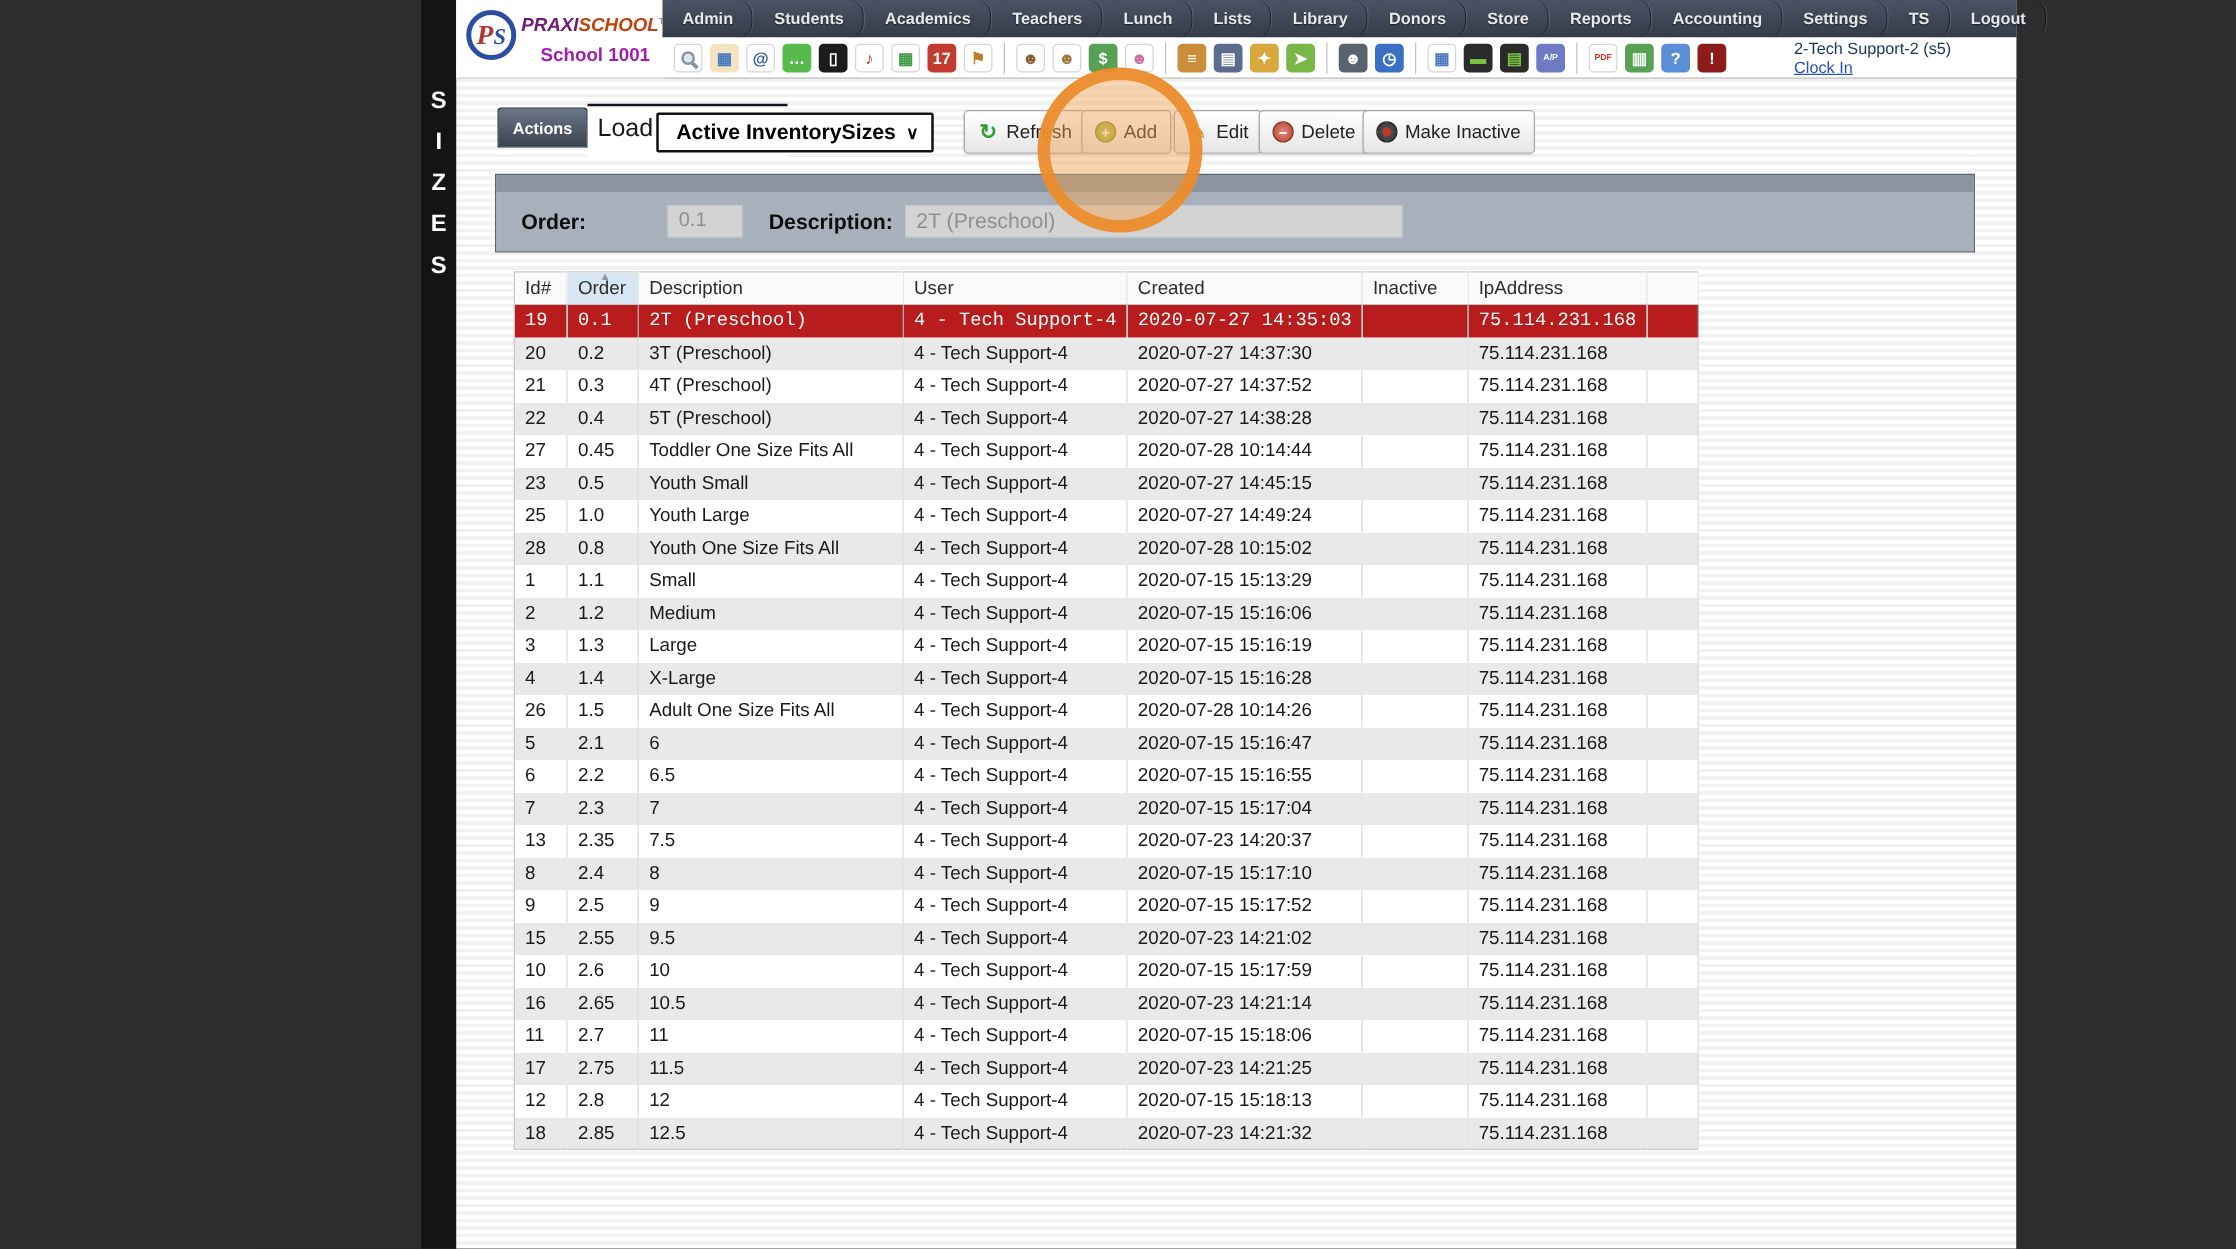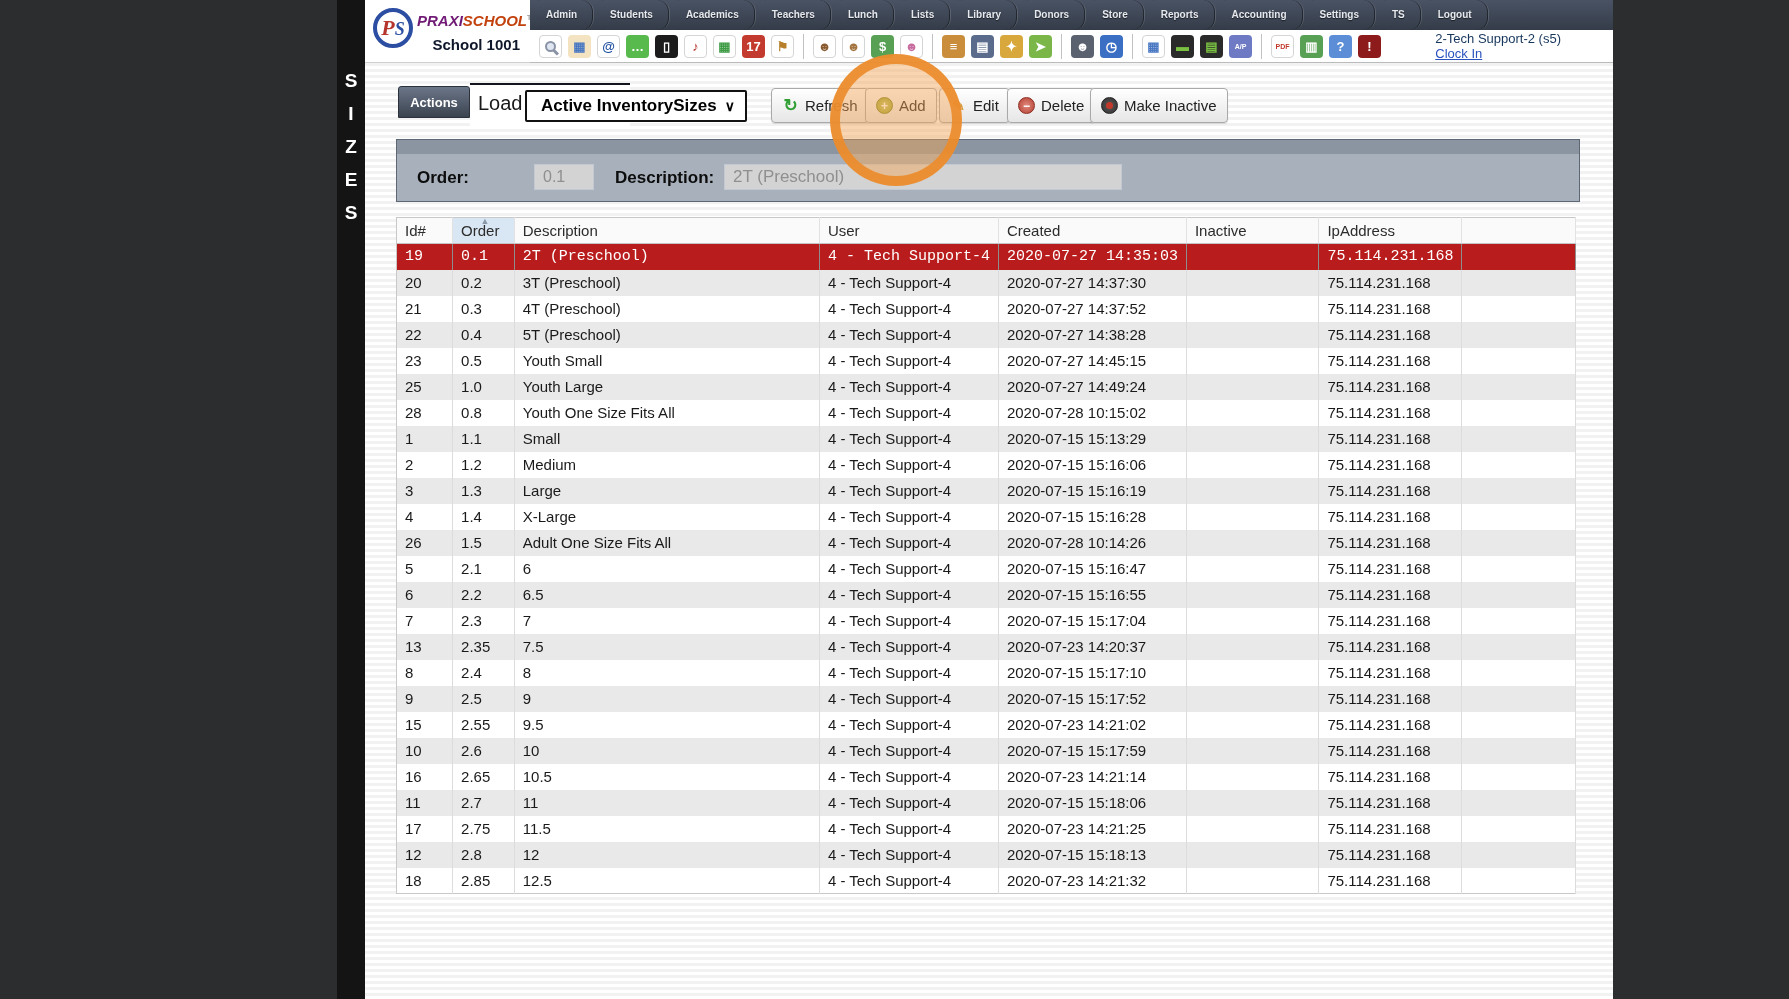--- a/index.html
+++ b/index.html
@@ -19,25 +19,25 @@
   #logo-box { position:absolute; left:0; top:0; width:165px; height:63px; background:#fff;
     border-bottom:1px solid #cfcfcf; }
   #logo-circle { position:absolute; left:8px; top:8px; width:40px; height:40px; border-radius:50%;
     border:4px solid #2b4ea2; background:#fff; color:#b5342c; font-weight:bold; font-style:italic;
     font-family:"Liberation Serif", serif; font-size:22px; text-align:center; line-height:32px; }
   #logo-circle i { color:#2b4ea2; font-size:18px; }
   #logo-words { position:absolute; left:52px; top:12px; font-weight:bold; font-style:italic;
     font-size:15px; white-space:nowrap; }
   .logo-praxi { color:#701a75; } .logo-school { color:#c2410c; }
   .logo-tm { font-size:7px; color:#999; vertical-align:super; font-style:normal; }
-  #school-name { position:absolute; right:10px; top:36px; color:#0f172a; font-weight:bold; font-size:15px;margin-left:40px; }
+  #school-name { position:absolute; right:10px; top:36px; color:#a21caf; font-weight:bold; font-size:15px;margin-left:40px; }
 
   #topnav { position:absolute; left:165px; top:0; width:1083px; height:30px;
     background:linear-gradient(#4a5364,#343c49); display:flex; }
-  .nav-item { padding:0 16px; line-height:30px; color:#e6e9ee; font-weight:bold; font-size:10px;
+  .nav-item { padding:0 16px; line-height:30px; color:#e6e9ee; font-weight:bold; font-size:13px;
     border-right:1px solid rgba(255,255,255,.14); box-shadow:inset -1px 0 0 rgba(0,0,0,.45);
     text-shadow:0 1px 1px rgba(0,0,0,.6); cursor:pointer; white-space:nowrap;border-radius:12px; }
 
   #iconbar { position:absolute; left:165px; top:30px; width:1083px; height:33px; background:#fff;
     border-bottom:1px solid #bbb; display:flex; align-items:center; padding-left:6px; }
   .tb-icon { width:23px; height:23px; border-radius:4px; margin:0 3px; display:flex;
     align-items:center; justify-content:center; font-size:13px; font-weight:bold; cursor:pointer;
     flex:0 0 auto; }
   .tb-group { border-left:1px solid #c2c2c2; margin-left:6px; padding-left:6px; height:25px;
     display:flex; align-items:center; }
@@ -85,21 +85,21 @@
     background:linear-gradient(to bottom,#8b95a2 0,#8b95a2 14px,#a7b0bb 14px,#a7b0bb 100%);
     border:1px solid #5c6675; }
   .panel-label { position:absolute; font-weight:bold; font-size:17px; color:#0d0d0d; top:28px; }
   #order-label { left:20px; } #desc-label { left:218px; }
   .panel-input { position:absolute; top:24px; height:26px; background:#d3d3d3;
     border:1px solid #c3c9d2; color:#8f8f8f; font-size:16px; padding:0 8px; line-height:24px; }
   #order-input { left:137px; width:60px; }
   #desc-input { left:327px; width:398px; font-size:17px; }
 
   
-  #grid { position:absolute; left:31px; top:217px; width:1180px; border-collapse:collapse;
+  #grid { position:absolute; left:46px; top:217px; width:948px; border-collapse:collapse;
     background:#fff; font-size:15px; color:#1a1a1a;
     border:1px solid #c8c8c8; }
   #grid th { height:26px; font-weight:normal; text-align:left; padding:0 8px; background:#fafafa;
     border-right:1px solid #e2e2e2; border-bottom:1px solid #c4c4c4; color:#2c2c2c; cursor:pointer;
     position:relative; }
   #grid th.sorted { background:#d9e6f3; }
   #grid th.sorted .caret { position:absolute; top:-2px; left:45%; font-size:9px; color:#8a98a8; }
   #grid td { height:26px; padding:0 8px; border-right:1px solid #dcdcdc; white-space:nowrap;
     overflow:hidden; }
   #grid tbody tr { background:#fff; cursor:pointer; }
@@ -296,20 +296,30 @@
             <td>22</td>
             <td>0.4</td>
             <td>5T (Preschool)</td>
             <td>4 - Tech Support-4</td>
             <td>2020-07-27 14:38:28</td>
             <td></td>
             <td>75.114.231.168</td>
             <td></td>
           </tr>
           <tr>
+            <td>27</td>
+            <td>0.45</td>
+            <td>Toddler One Size Fits All</td>
+            <td>4 - Tech Support-4</td>
+            <td>2020-07-28 10:14:44</td>
+            <td></td>
+            <td>75.114.231.168</td>
+            <td></td>
+          </tr>
+          <tr>
             <td>23</td>
             <td>0.5</td>
             <td>Youth Small</td>
             <td>4 - Tech Support-4</td>
             <td>2020-07-27 14:45:15</td>
             <td></td>
             <td>75.114.231.168</td>
             <td></td>
           </tr>
           <tr>

